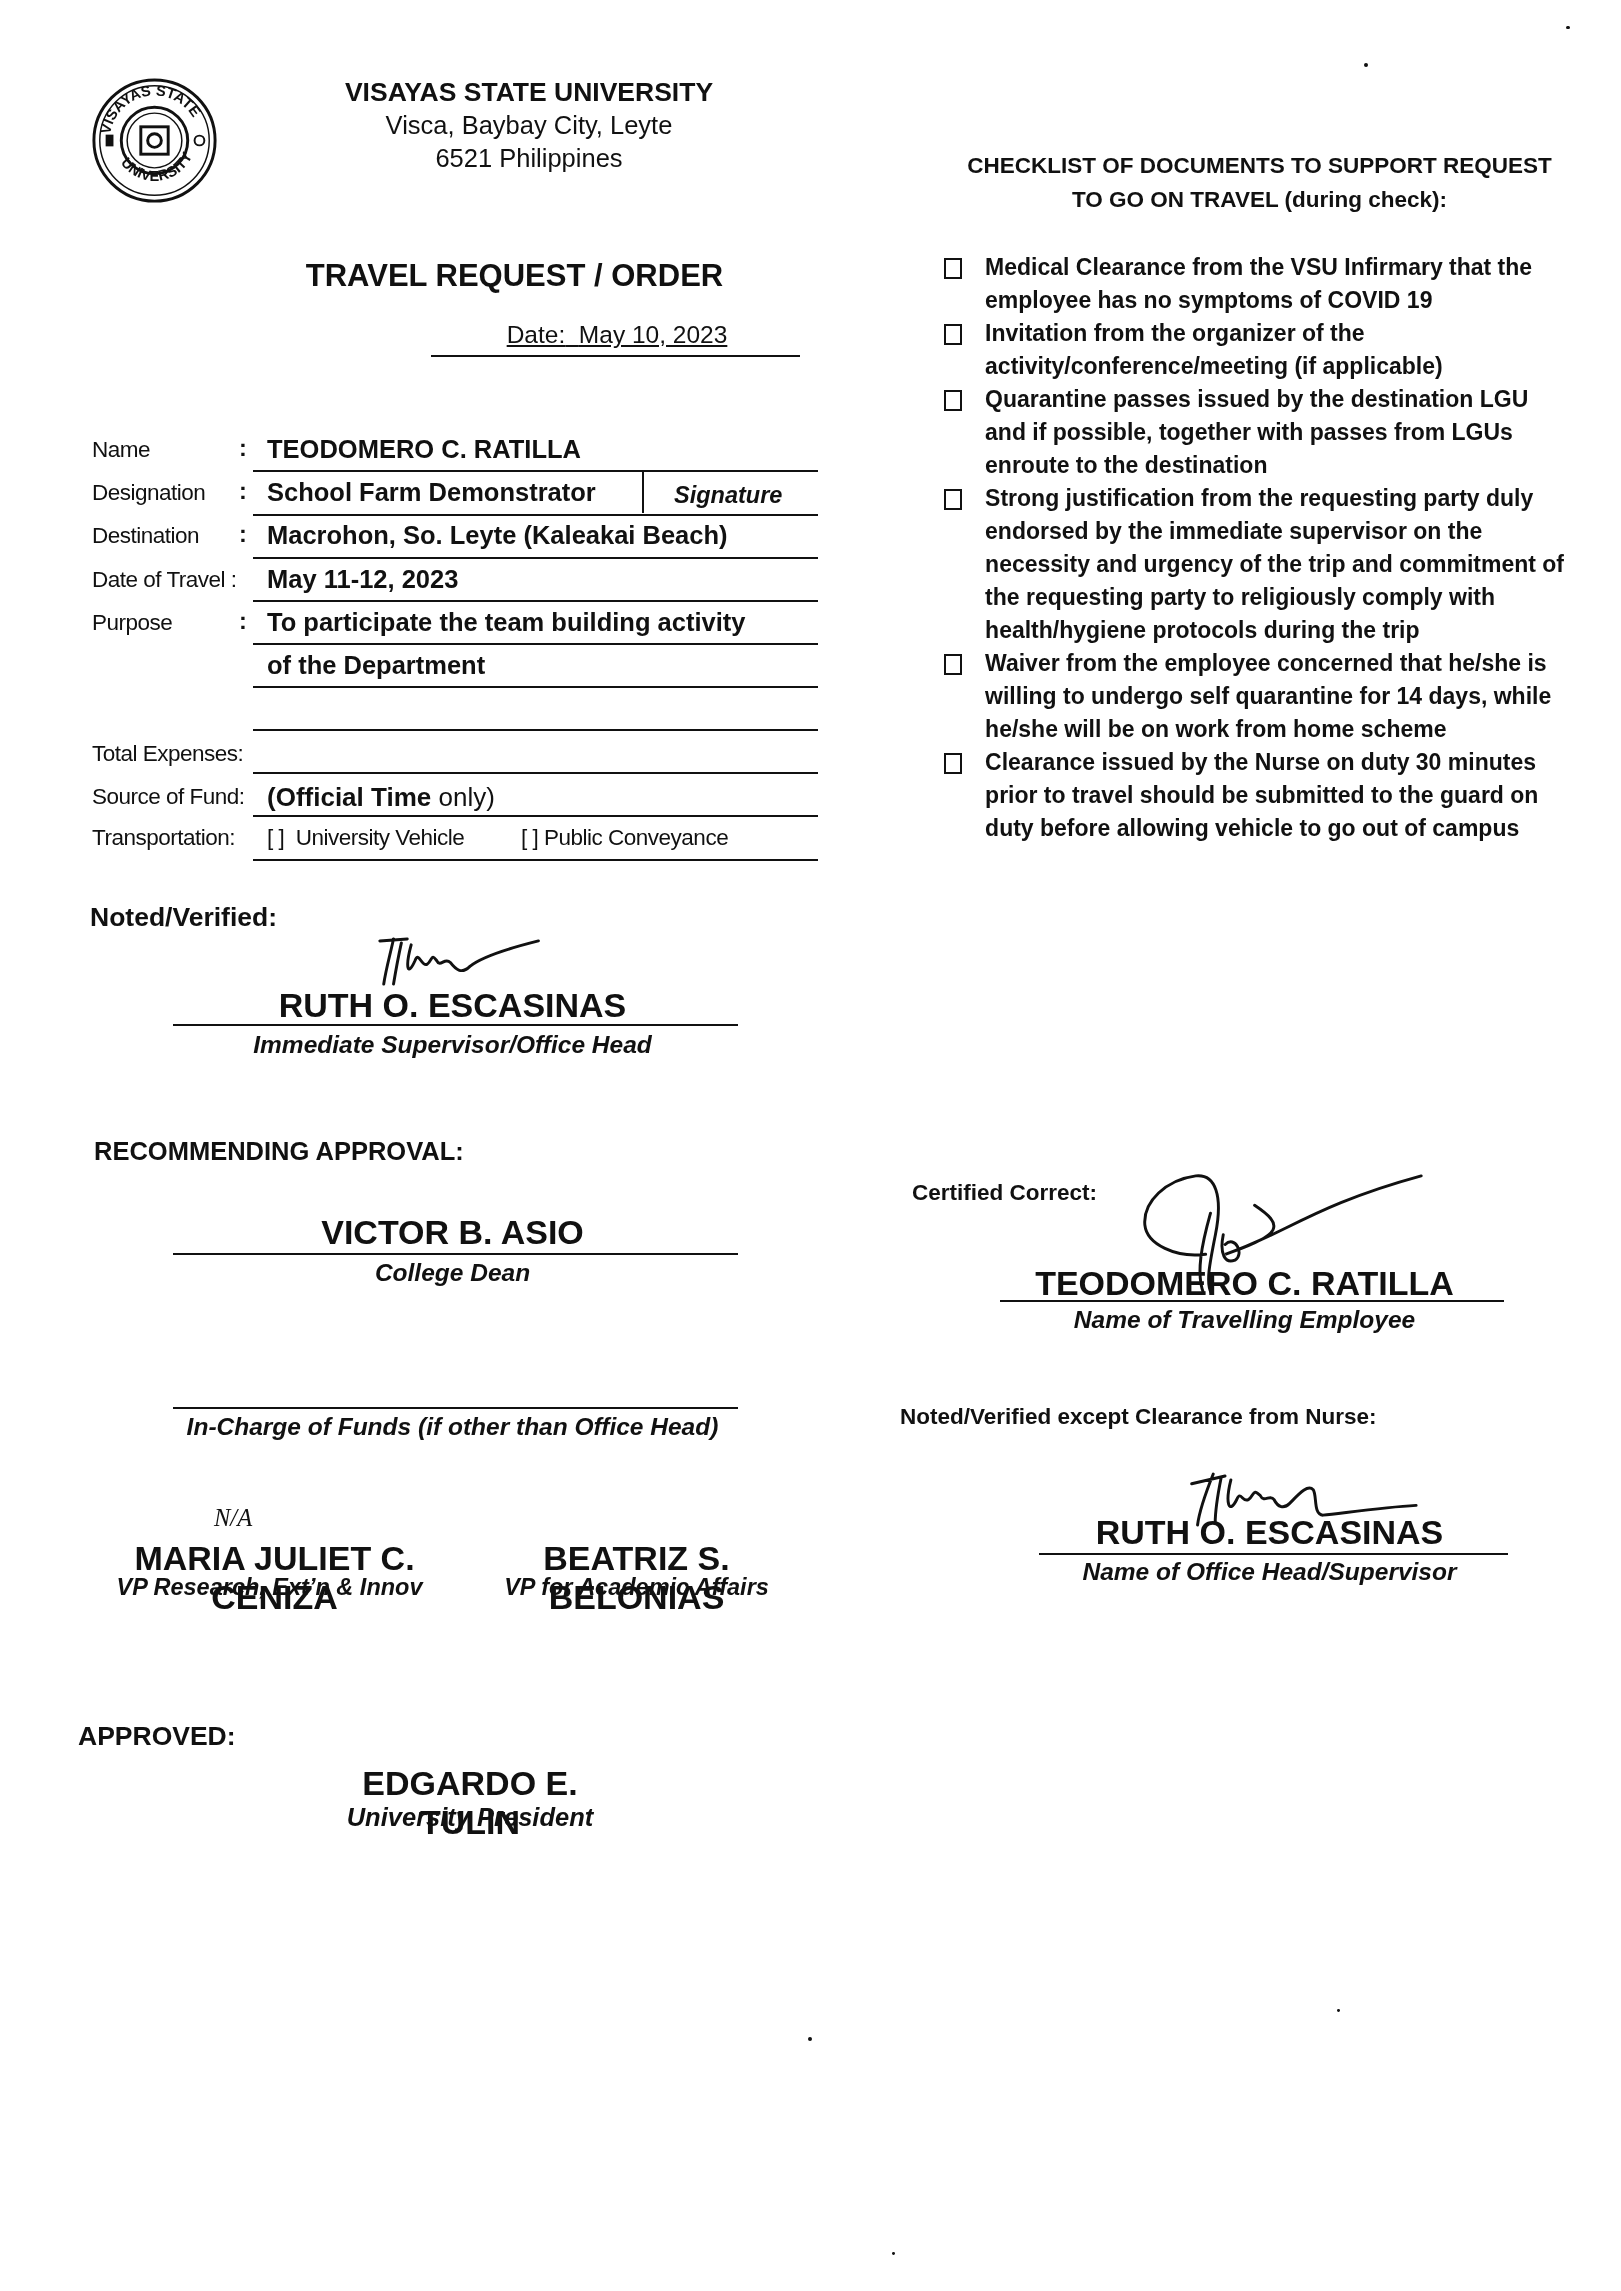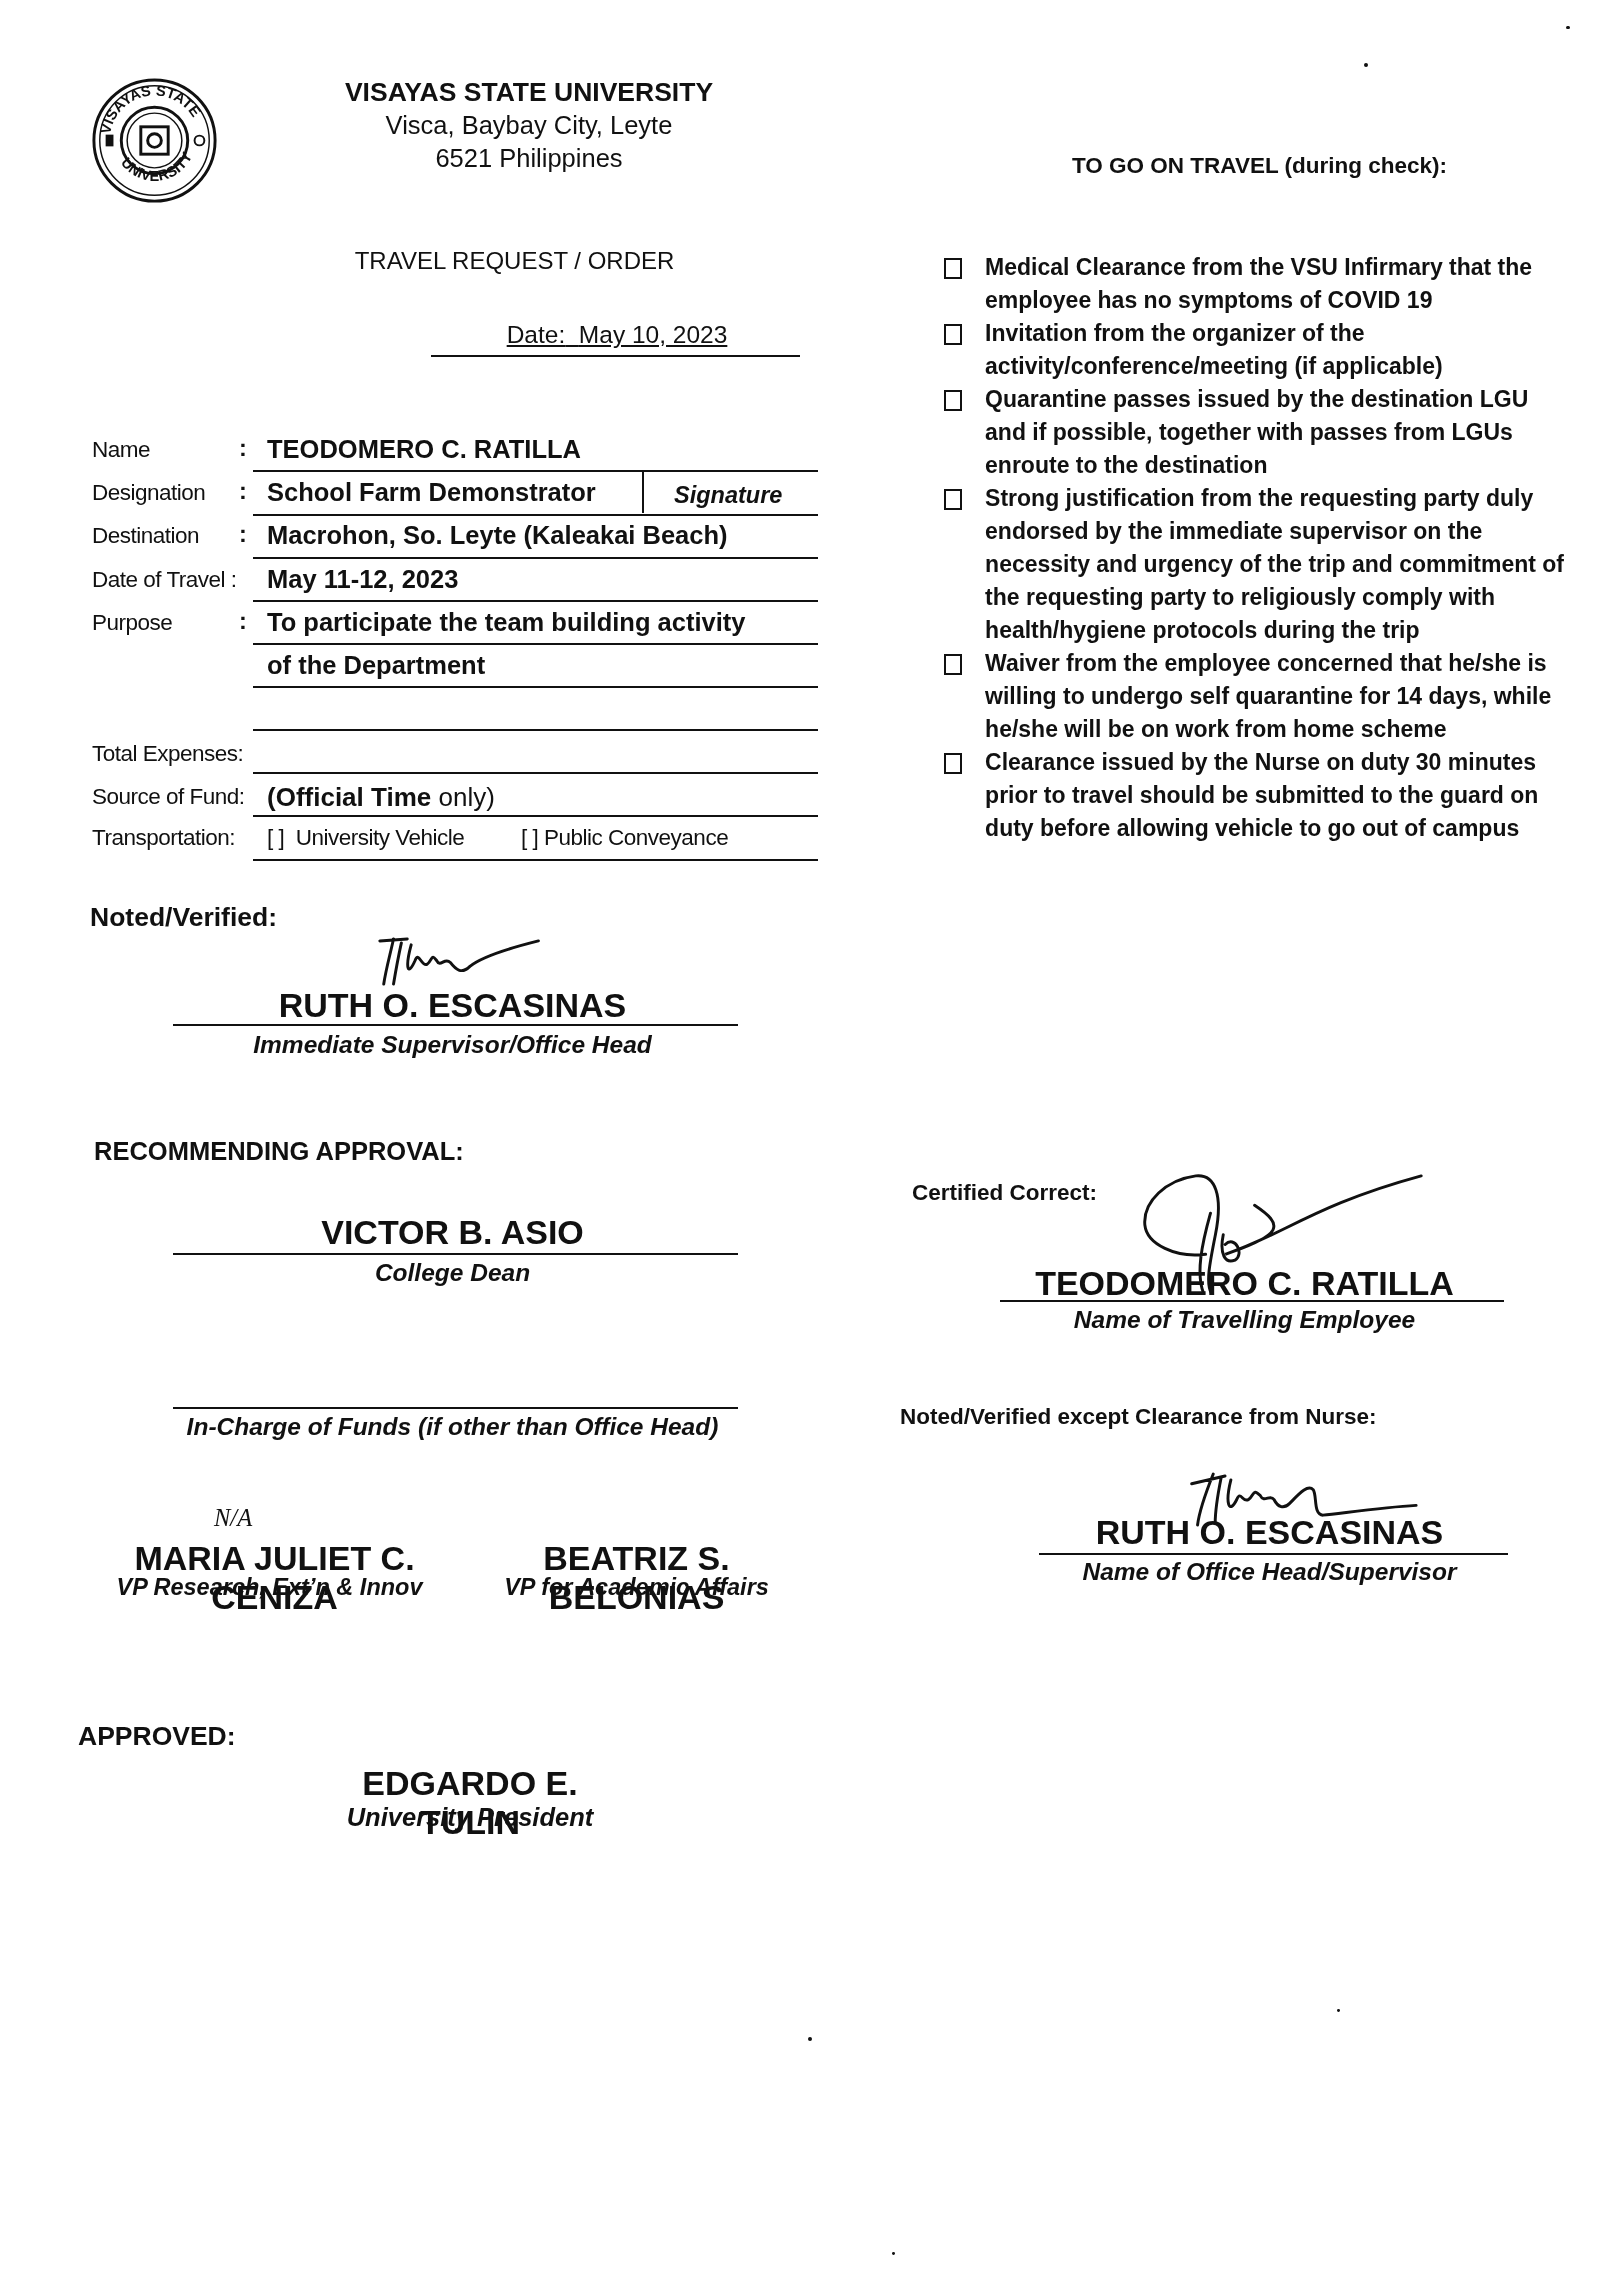--- a/index.html
+++ b/index.html
@@ -6,21 +6,21 @@
   body { width: 1621px; height: 2292px; position: relative; overflow: hidden;
          font-family: "Liberation Sans", "DejaVu Sans", sans-serif; color: #111; }
   .abs { position: absolute; }
   .c { text-align: center; }
   .line { position: absolute; height: 0; border-top: 2px solid #111; }
 
   
   .seal { left: 90px; top: 76px; width: 129px; height: 129px; }
   .univ { left: 333px; top: 76px; width: 392px; font-size: 25.5px; line-height: 33px; }
   .univ .name { font-weight: bold; font-size: 26.5px; }
-  .title { left: 284px; top: 247px; width: 461px; font-size: 24px; font-weight: normal; }
+  .title { left: 284px; top: 258px; width: 461px; font-size: 31px; font-weight: bold; }
   .date { left: 431px; top: 321px; width: 372px; font-size: 24.5px; text-align: center; text-decoration: underline; }
 
   
   .lbl { font-size: 22.5px; letter-spacing: -0.5px; }
   .colon { font-size: 23.5px; font-weight: bold; }
   .val { font-size: 25.5px; font-weight: bold; }
   .sigcell { font-size: 23.5px; font-weight: bold; font-style: italic; }
   .vline { position: absolute; width: 0; border-left: 2px solid #111; }
 
   
@@ -116,20 +116,21 @@
   <span>[ ]</span>&nbsp;
   <span>University Vehicle</span>
 </div>
 <div class="abs" style="left:521px; top:825px; font-size:22.5px; letter-spacing:-0.5px;">
   <span>[ ]</span>
   <span>Public Conveyance</span>
 </div>
 <div class="line" style="left:253px; top:859px; width:565px;"></div>
 
 <div class="abs chk-title">
+  <div>CHECKLIST OF DOCUMENTS TO SUPPORT REQUEST</div>
   <div>TO GO ON TRAVEL (during check):</div>
 </div>
 
 <div class="abs chk-list">
   <div class="chk-item">
       <span class="chk-box"></span>
       <span class="chk-text">Medical Clearance from the VSU Infirmary that the employee has no symptoms of COVID 19</span>
     </div>
   <div class="chk-item">
       <span class="chk-box"></span>

